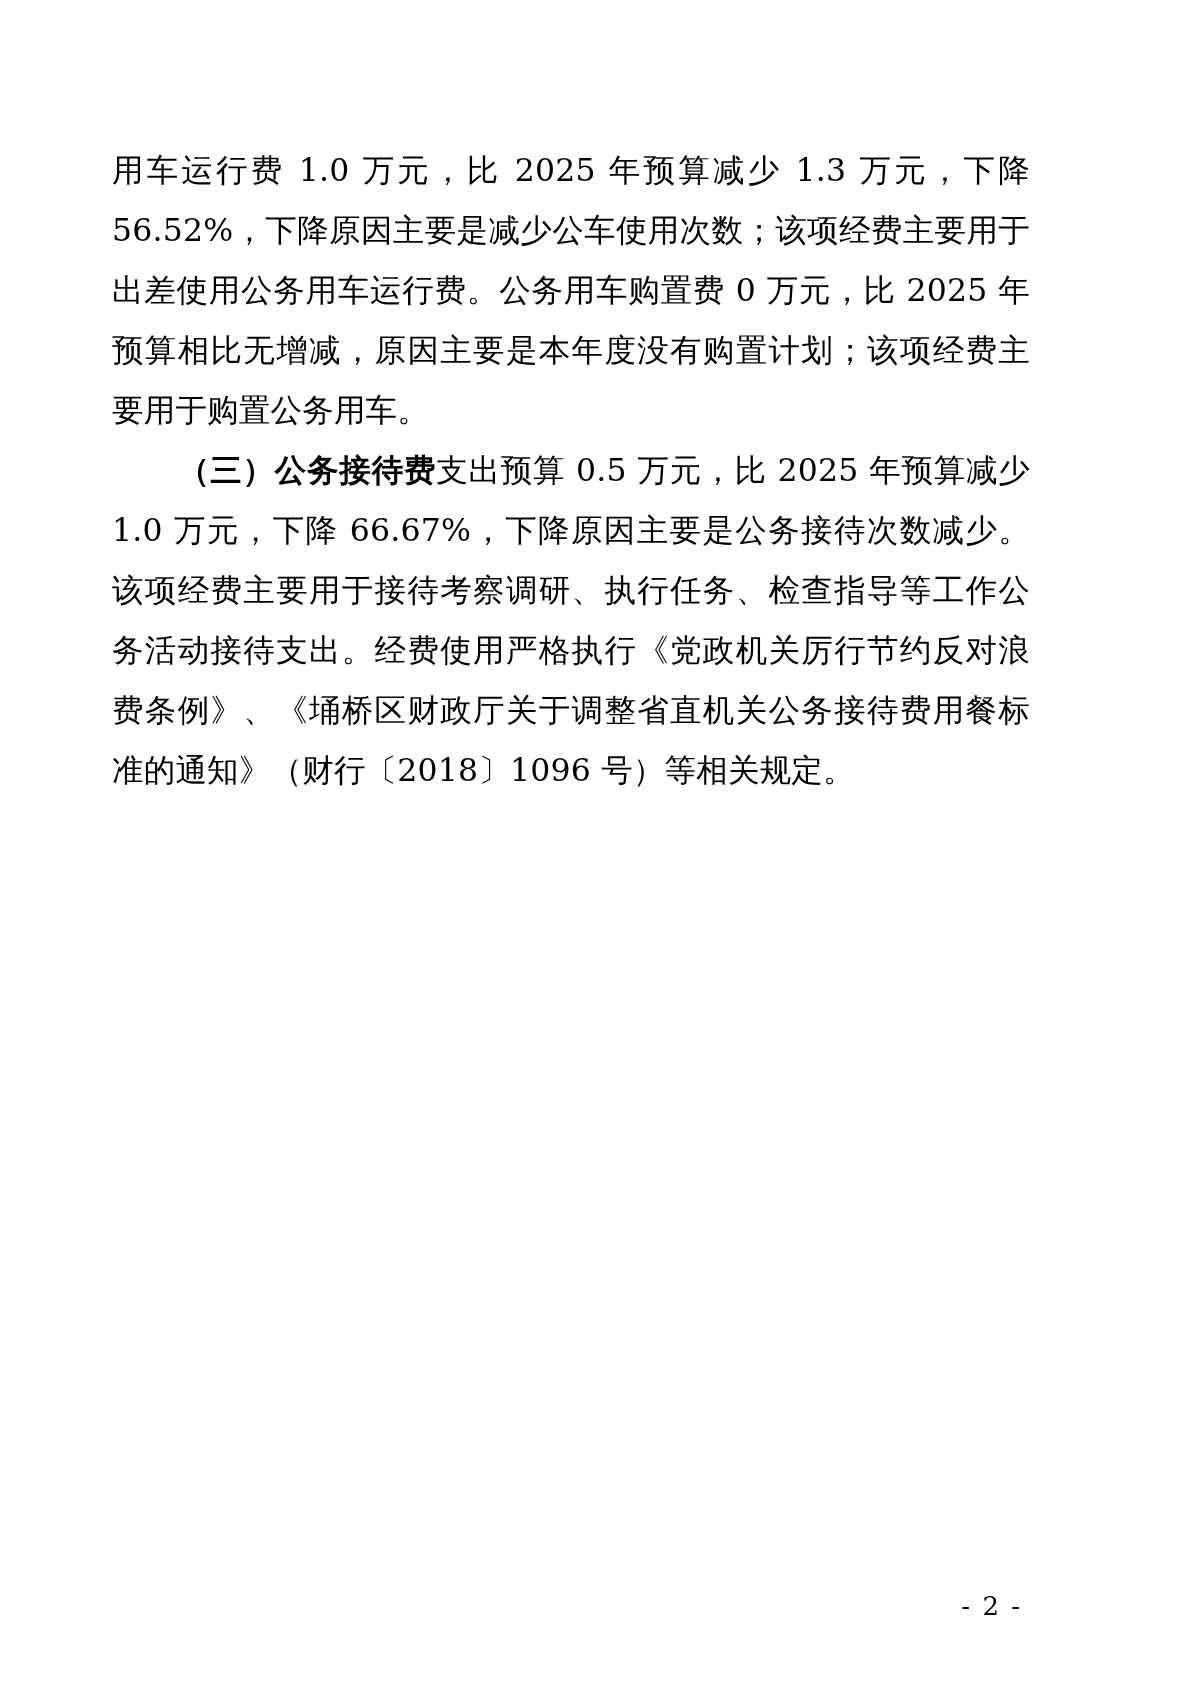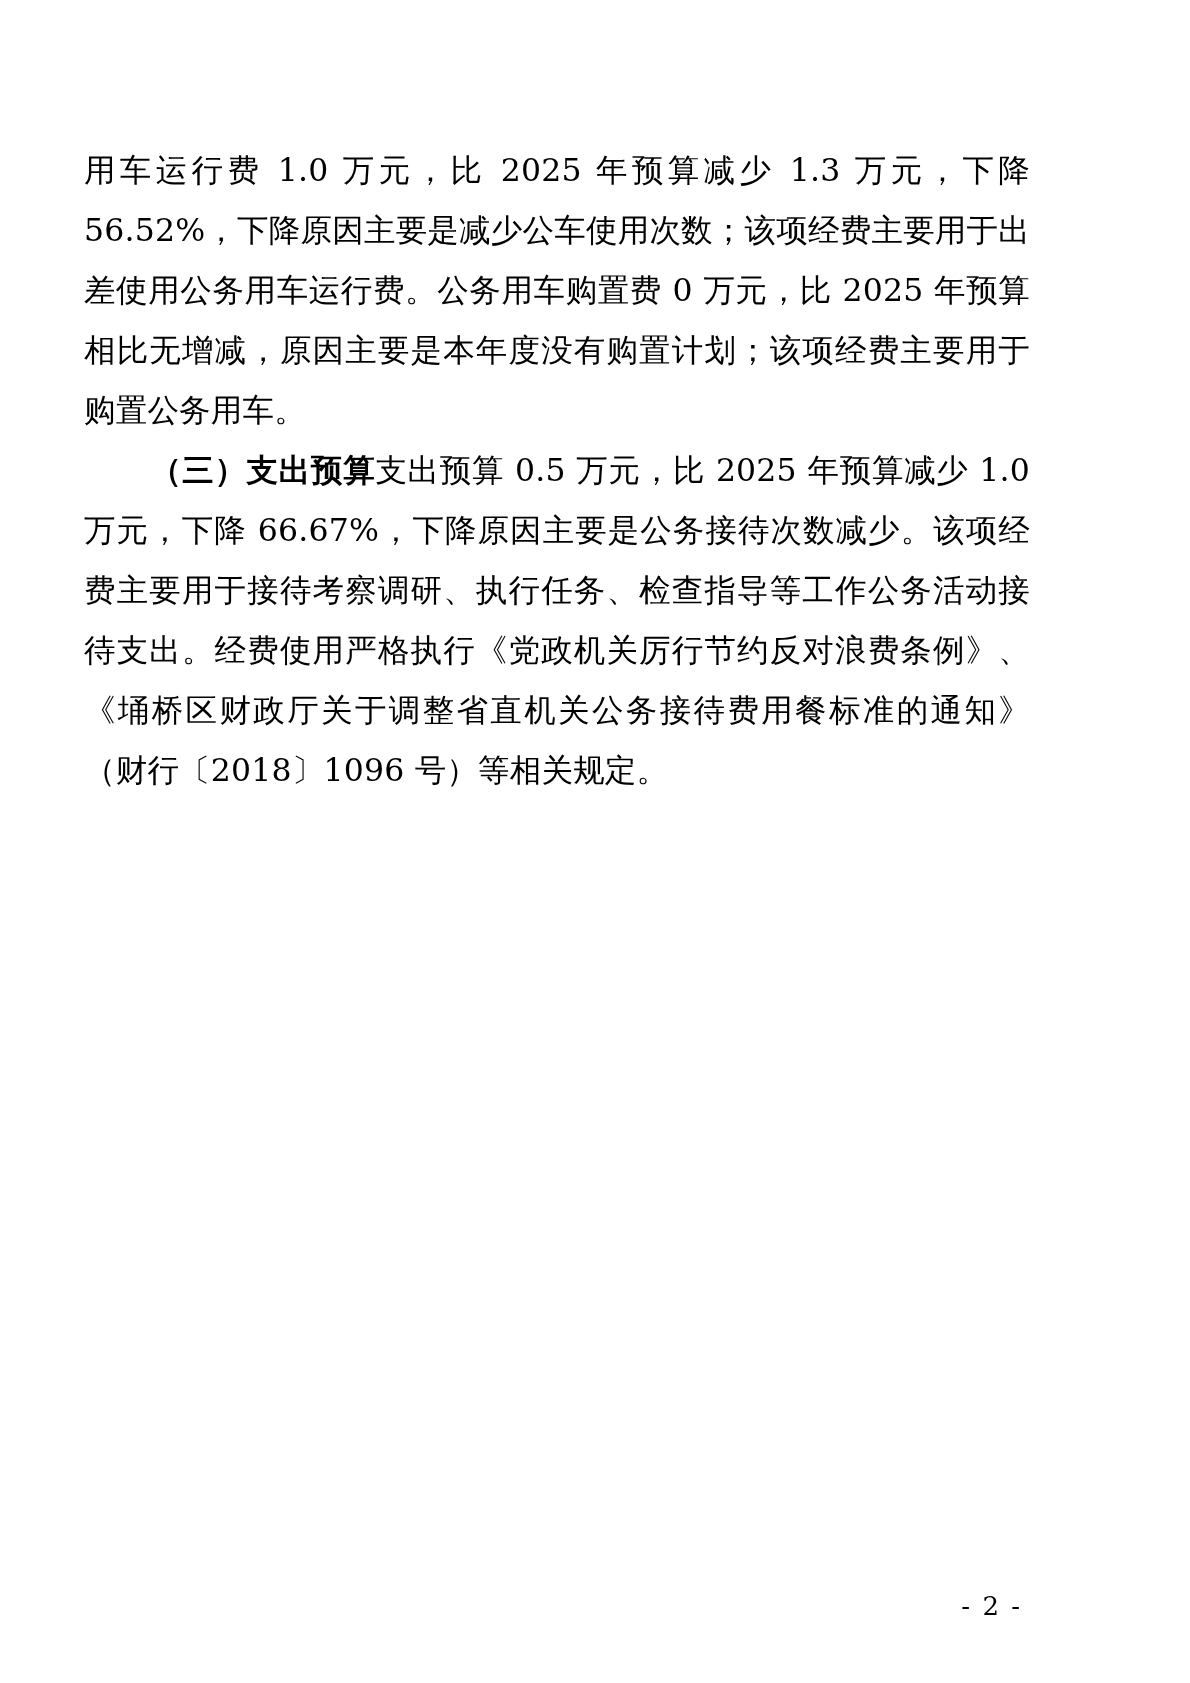--- a/index.html
+++ b/index.html
@@ -13,21 +13,21 @@
     font-family: "DejaVu Serif", "Liberation Serif", serif;
     color: #000000;
     position: relative;
     overflow: hidden;
   }
   .page {
     position: relative;
     width: 1190px;
     height: 1683px;
     box-sizing: border-box;
-    padding: 140px 160px 90px 84px;
+    padding: 140px 160px 90px 112px;
   }
   .body-text {
     font-size: 31.5px;
     line-height: 60px;
     text-align: justify;
     text-justify: inter-ideograph;
     letter-spacing: 0.2px;
   }
   .para {
     margin: 0;
@@ -54,19 +54,19 @@
 </style>
 </head>
 <body>
 
 <div class="page">
 
   <div class="body-text">
 
     <p class="para"><span>用车运行费 1.0 万元，比 2025 年预算减少 1.3 万元，下降 56.52%，下降原因主要是减少公车使用次数；该项经费主要用于出差使用公务用车运行费。公务用车购置费 0 万元，比 2025 年预算相比无增减，原因主要是本年度没有购置计划；该项经费主要用于购置公务用车。</span></p>
 
-    <p class="para indent"><span class="bold-head">（三）支出预算</span><span>支出预算 0.5 万元，比 2025 年预算减少 1.0 万元，下降 66.67%，下降原因主要是公务接待次数减少。该项经费主要用于接待考察调研、执行任务、检查指导等工作公务活动接待支出。经费使用严格执行《党政机关厉行节约反对浪费条例》、《埇桥区财政厅关于调整省直机关公务接待费用餐标准的通知》（财行〔2018〕1096 号）等相关规定。</span></p>
+    <p class="para indent"><span class="bold-head">（三）公务接待费</span><span>支出预算 0.5 万元，比 2025 年预算减少 1.0 万元，下降 66.67%，下降原因主要是公务接待次数减少。该项经费主要用于接待考察调研、执行任务、检查指导等工作公务活动接待支出。经费使用严格执行《党政机关厉行节约反对浪费条例》、《埇桥区财政厅关于调整省直机关公务接待费用餐标准的通知》（财行〔2018〕1096 号）等相关规定。</span></p>
 
   </div>
 
   <div class="page-number">- 2 -</div>
 
 </div>
 
 </body></html>

